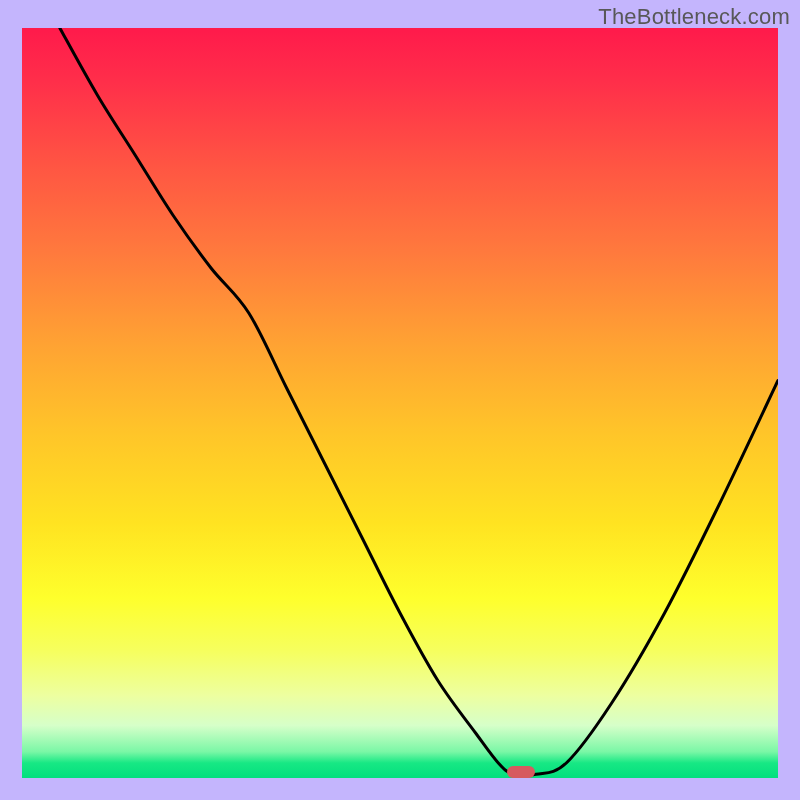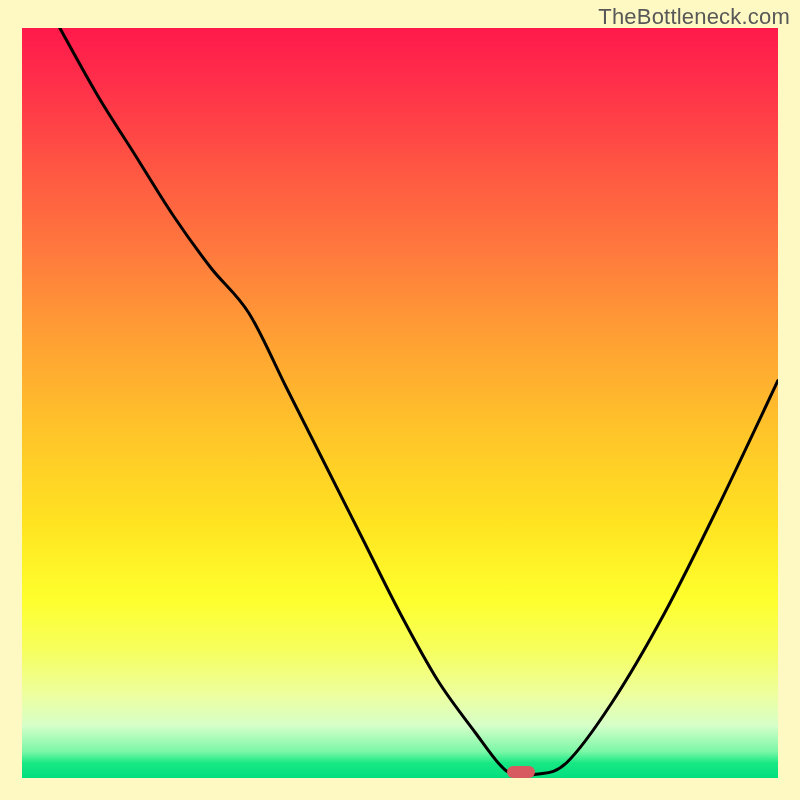--- a/index.html
+++ b/index.html
@@ -8,21 +8,21 @@
     width: 800px;
     height: 800px;
     background: #000;
     overflow: hidden;
     font-family: Arial, Helvetica, sans-serif;
   }
   .frame {
     position: relative;
     width: 800px;
     height: 800px;
-    background: #fef9c3;
+    background: #c4b5fd;
   }
   .watermark {
     position: absolute;
     top: 4px;
     right: 10px;
     color: #585858;
     font-size: 22px;
     font-weight: 500;
     letter-spacing: 0.2px;
     z-index: 10;

